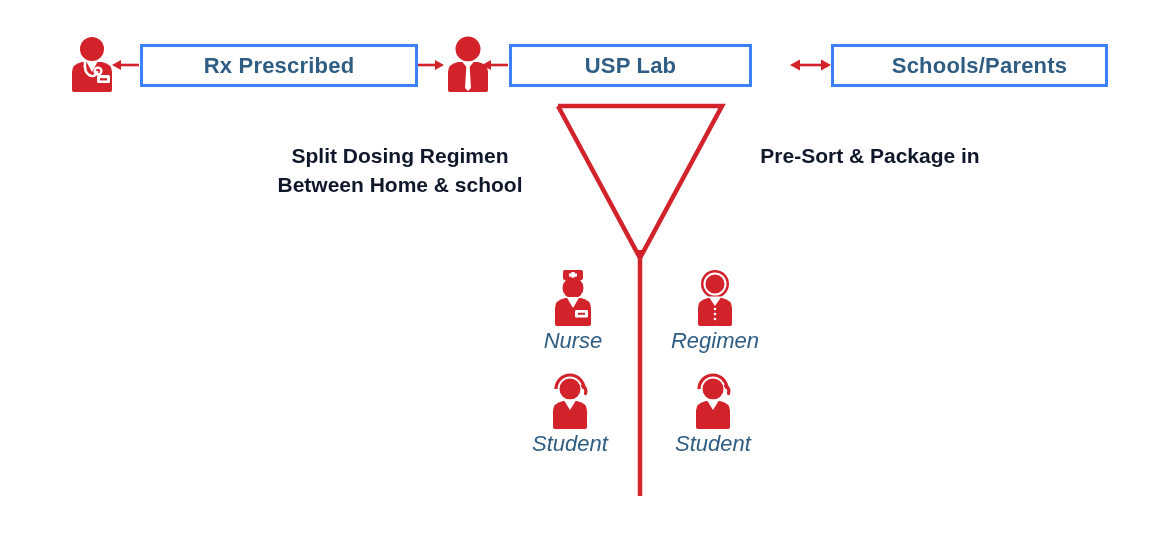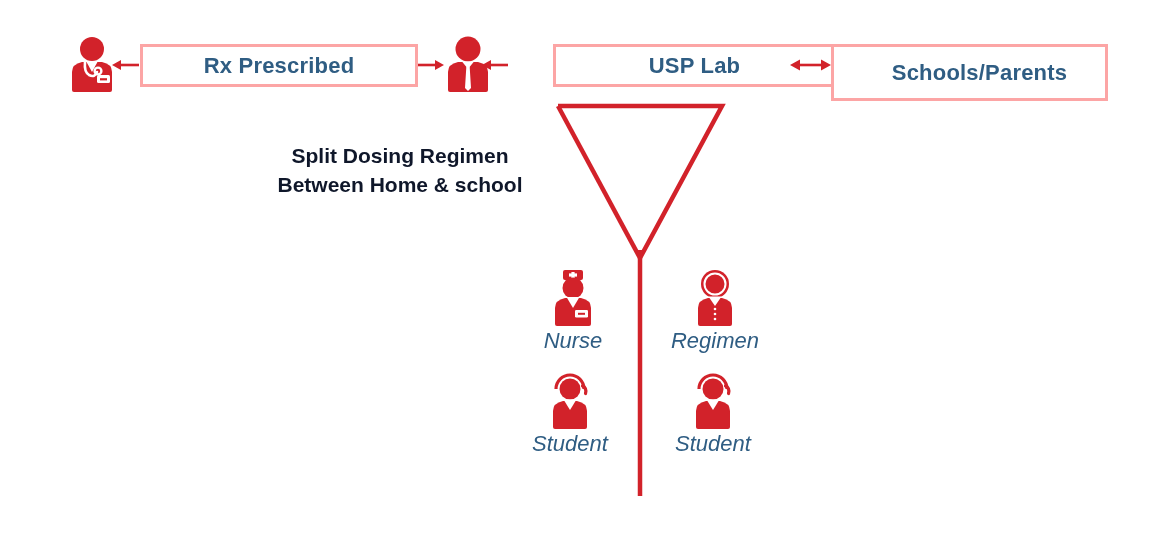--- a/index.html
+++ b/index.html
@@ -15,37 +15,37 @@
     width: 1170px;
     height: 551px;
     background: #ffffff;
     overflow: hidden;
   }
 
   
   .flow-box {
     position: absolute;
     box-sizing: border-box;
-    border: 3px solid #fca5a5;
+    border: 3px solid #3b82f6;
     background: #ffffff;
     display: flex;
     align-items: center;
     justify-content: center;
   }
   .flow-box .box-label {
     font-size: 22px;
     font-weight: bold;
     color: #2F5D83;
     letter-spacing: .2px;
     white-space: nowrap;
   }
 
   #box-rx       { left: 140px; top: 44px;  width: 278px; height: 43px; }
-  #box-usp      { left: 509px; top: 44px;  width: 283px; height: 43px; margin-left: 44px; }
-  #box-schools  { left: 831px; top: 44px;  width: 277px; height: 57px; padding-left: 20px; }
+  #box-usp      { left: 509px; top: 44px;  width: 243px; height: 43px; }
+  #box-schools  { left: 831px; top: 44px;  width: 277px; height: 43px; padding-left: 20px; }
 
   
   .icon-wrap {
     position: absolute;
   }
 
   #icon-doctor   { left: 66px;  top: 36px; }
   #icon-pharmacist { left: 444px; top: 36px; }
 
   
@@ -167,20 +167,21 @@
     <line x1="18" y1="6" x2="100" y2="158" stroke="#D2222A" stroke-width="4.5"></line>
     <line x1="100" y1="150" x2="100" y2="396" stroke="#D2222A" stroke-width="4.5"></line>
   </svg>
 
   <div class="annotation" id="note-split">
     <div>Split Dosing Regimen</div>
     <div>Between Home &amp; school</div>
   </div>
 
   <div class="annotation" id="note-presort">
+    <div>Pre-Sort &amp; Package in</div>
   </div>
 
   <div class="person-card" id="card-nurse">
     <svg class="person-icon" width="52" height="58" viewBox="0 0 52 58">
       <rect x="16" y="2" width="20" height="10" rx="2" fill="#D2222A"></rect>
       <rect x="24.4" y="4" width="3.2" height="6" fill="#ffffff"></rect>
       <rect x="22" y="5.4" width="8" height="3.2" fill="#ffffff"></rect>
       <circle cx="26" cy="20" r="10.5" fill="#D2222A"></circle>
       <path d="M8 56 L8 40 Q8 32 18 30 L34 30 Q44 32 44 40 L44 56 Q44 58 42 58 L10 58 Q8 58 8 56 Z" fill="#D2222A"></path>
       <path d="M19.5 29 L26 40 L32.5 29" fill="#ffffff"></path>

